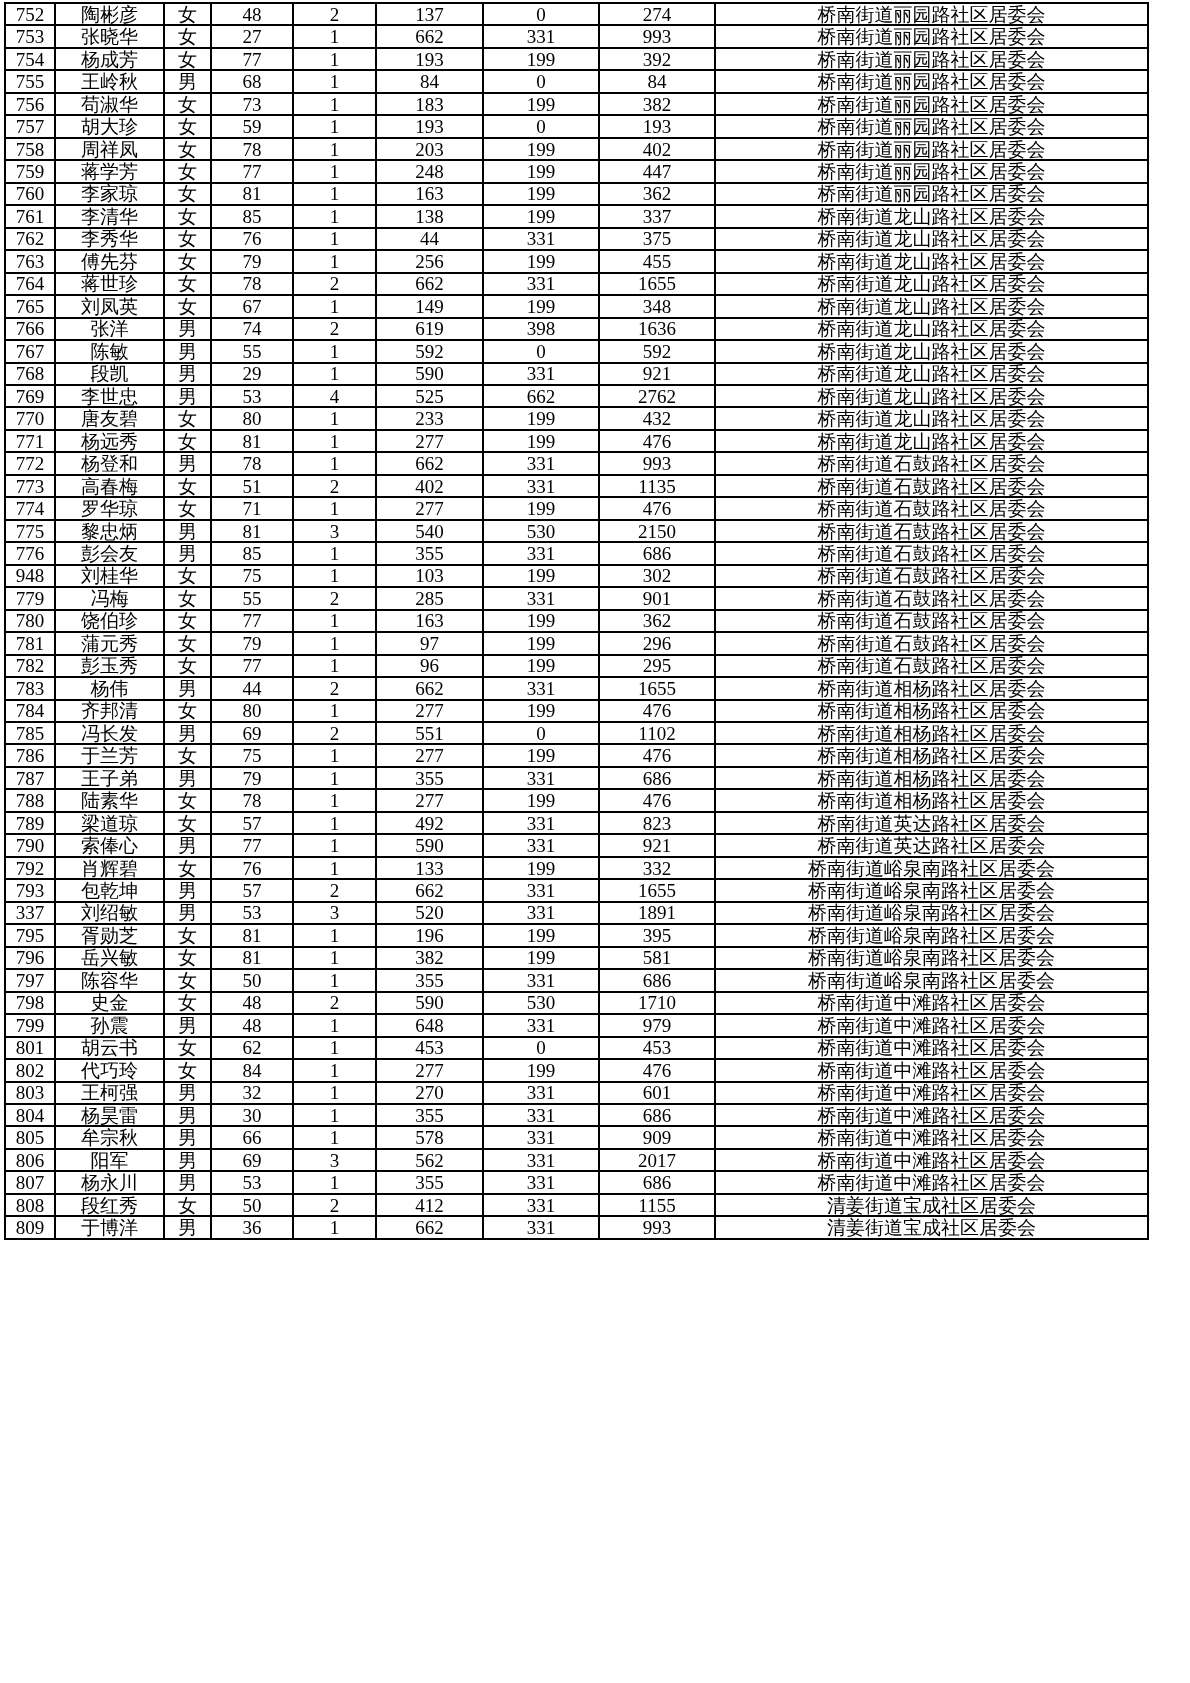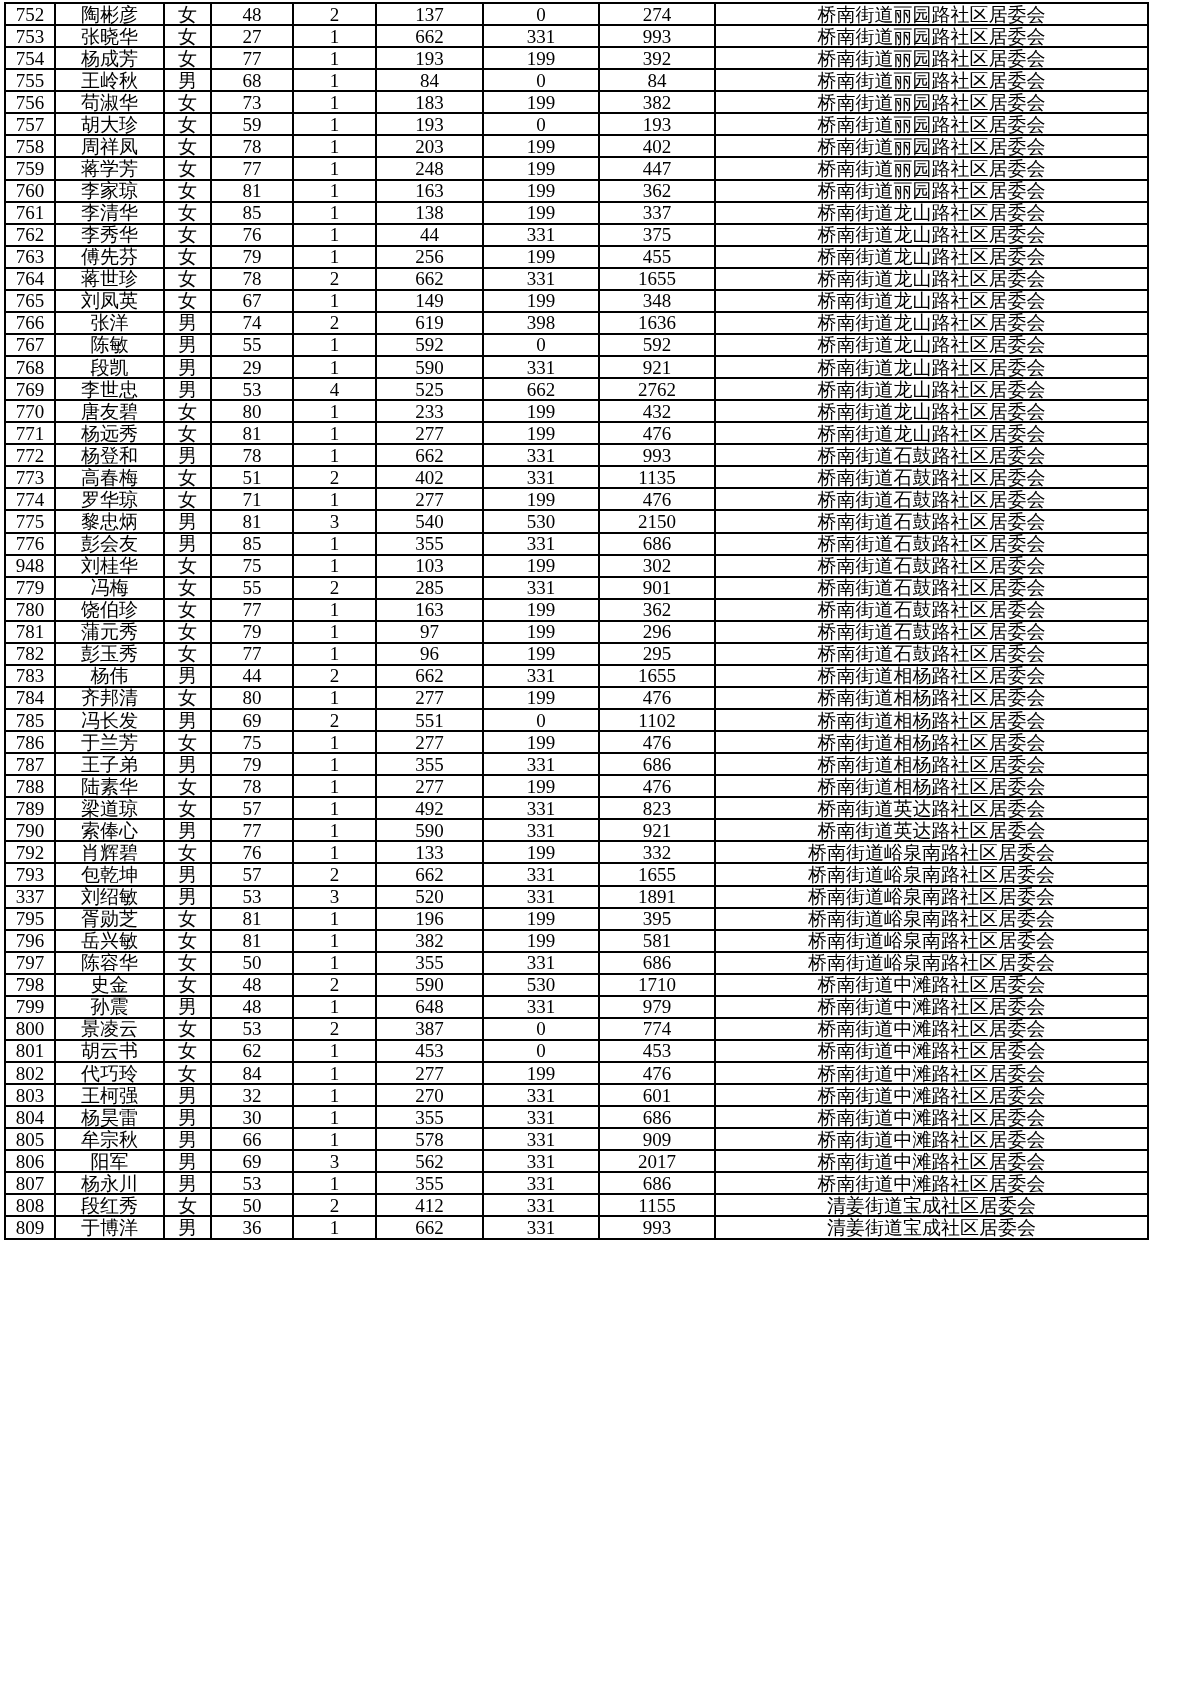--- a/index.html
+++ b/index.html
@@ -562,31 +562,20 @@
           <td>孙震</td>
           <td>男</td>
           <td>48</td>
           <td>1</td>
           <td>648</td>
           <td>331</td>
           <td>979</td>
           <td>桥南街道中滩路社区居委会</td>
         </tr>
         <tr>
-          <td>800</td>
-          <td>景凌云</td>
-          <td>女</td>
-          <td>53</td>
-          <td>2</td>
-          <td>387</td>
-          <td>0</td>
-          <td>774</td>
-          <td>桥南街道中滩路社区居委会</td>
-        </tr>
-        <tr>
           <td>801</td>
           <td>胡云书</td>
           <td>女</td>
           <td>62</td>
           <td>1</td>
           <td>453</td>
           <td>0</td>
           <td>453</td>
           <td>桥南街道中滩路社区居委会</td>
         </tr>

